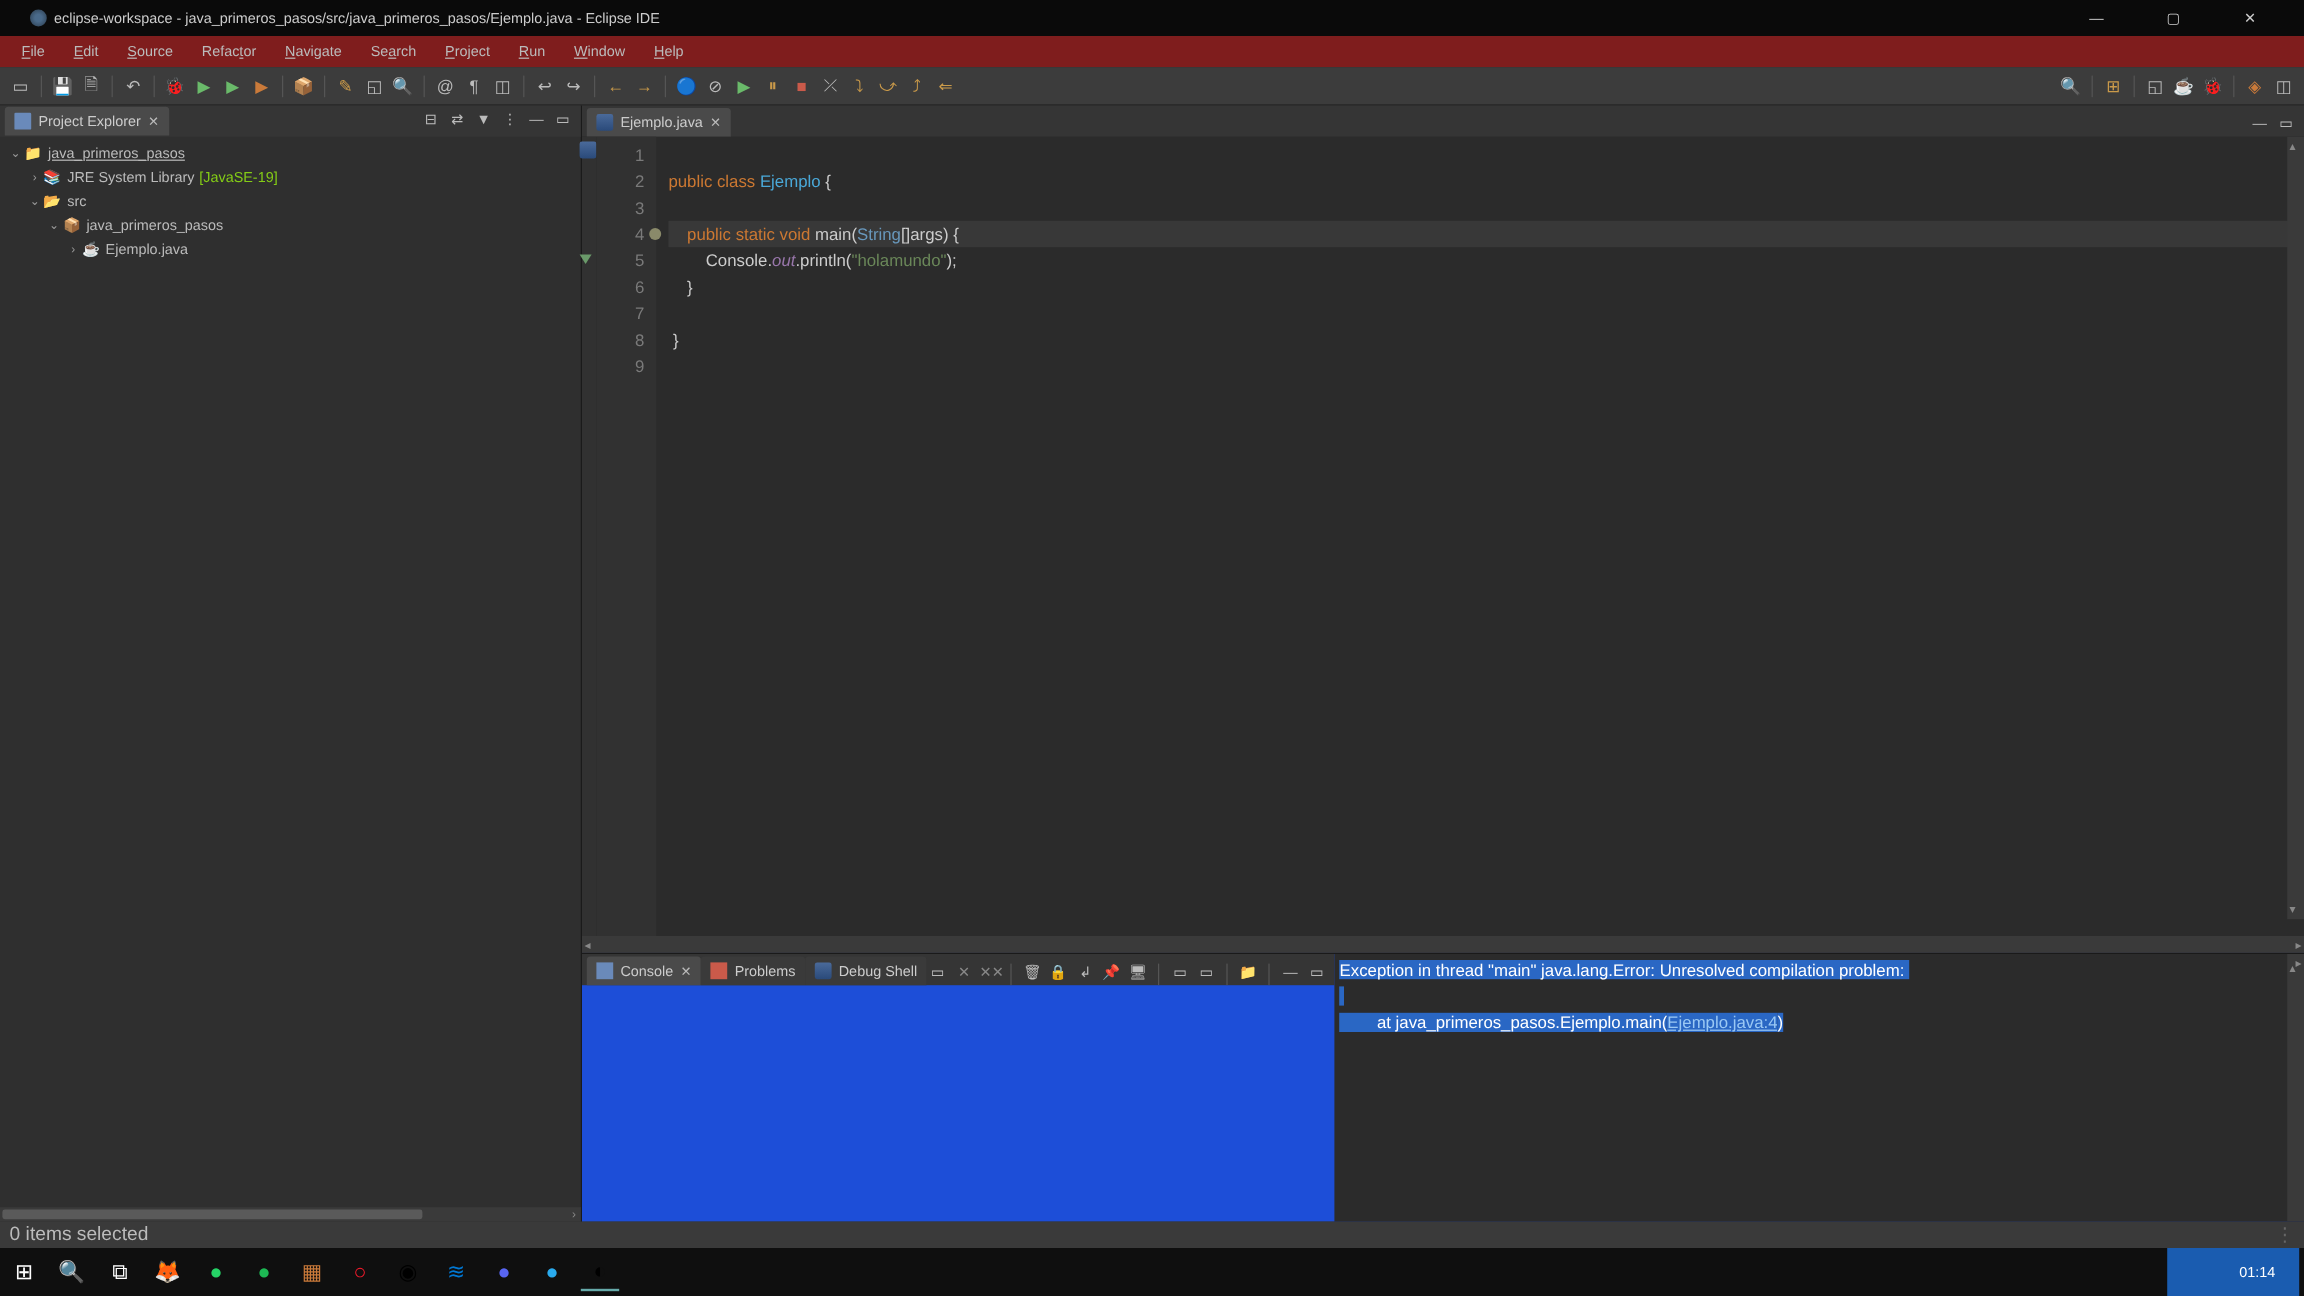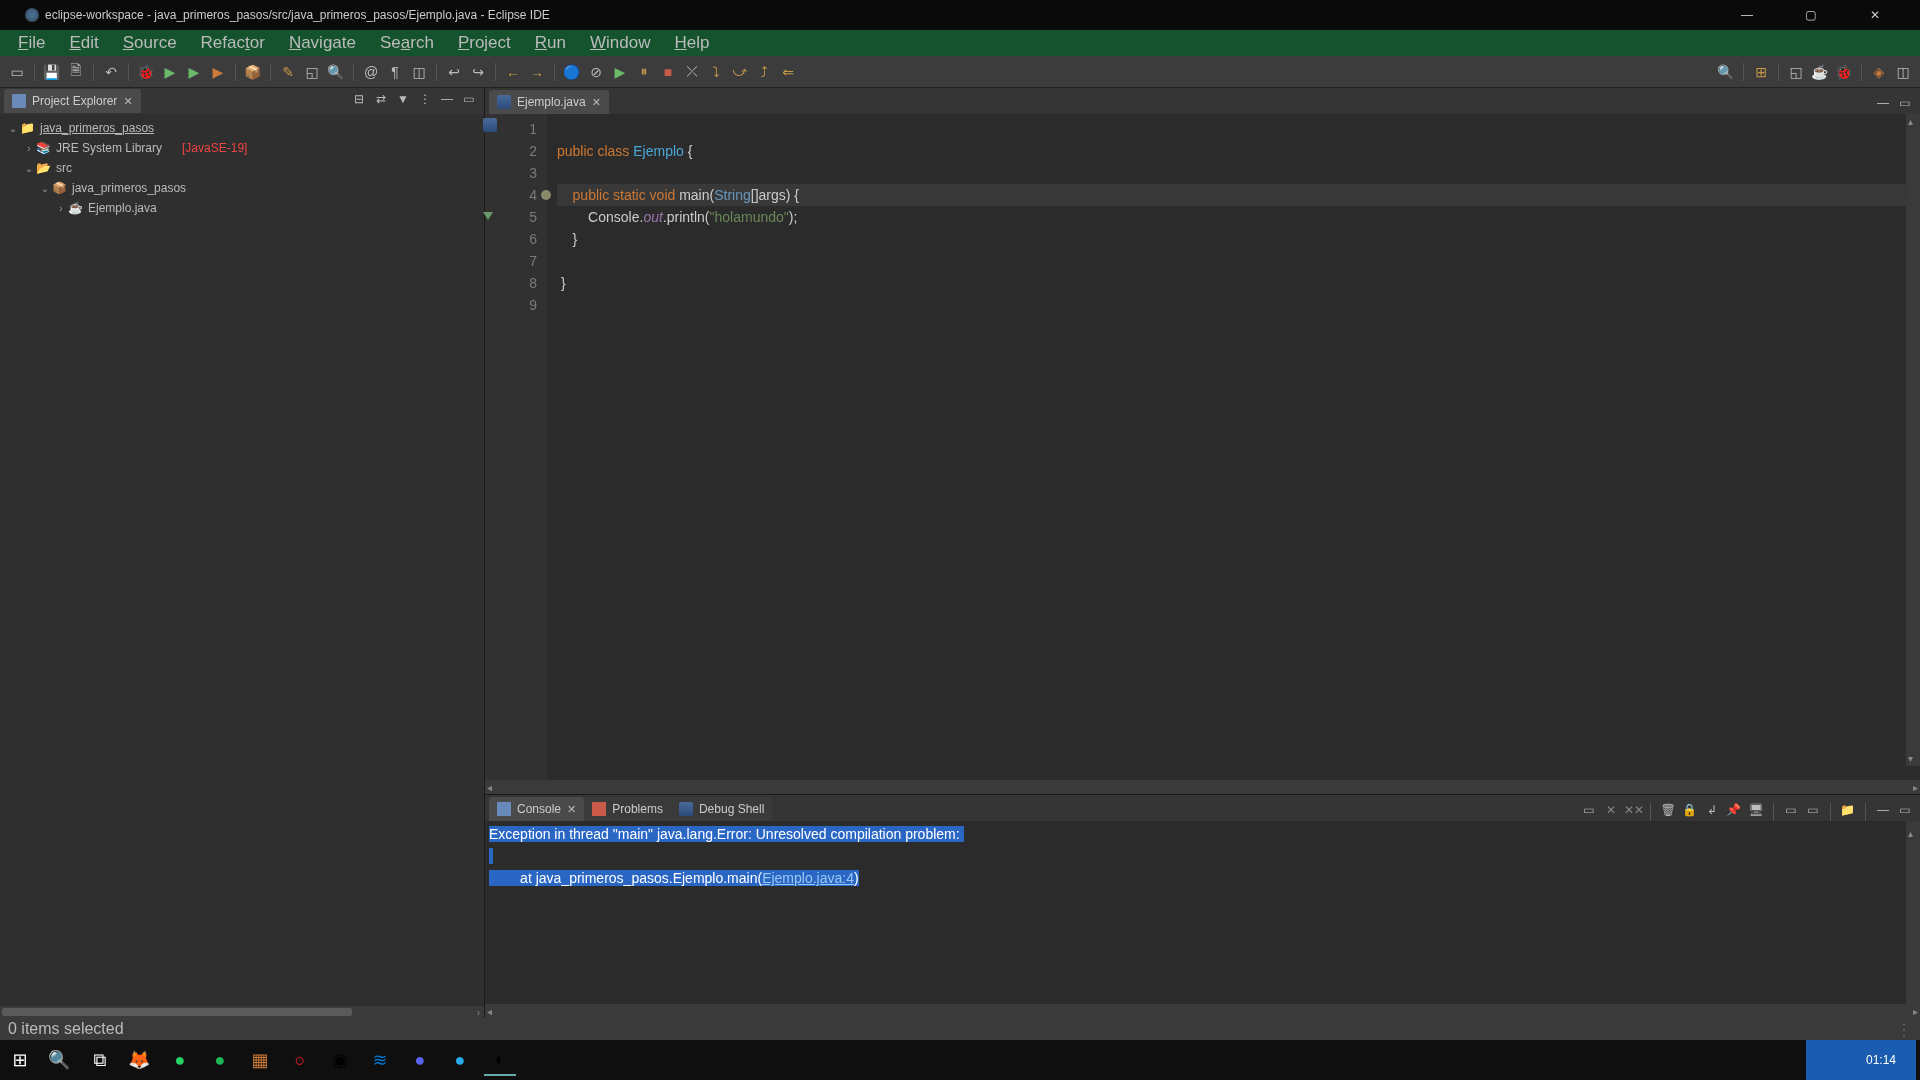--- a/index.html
+++ b/index.html
@@ -2,42 +2,42 @@
 <html><head>
 <meta charset="utf-8">
 <style>
 * { margin: 0; padding: 0; box-sizing: border-box; font-family: 'Segoe UI', Arial, sans-serif; }
 body { width: 1920px; height: 1080px; background: #2b2b2b; overflow: hidden; display: flex; flex-direction: column; }
 .titlebar { height: 30px; background: #0a0a0a; display: flex; align-items: center; color: #ccc; font-size: 12px; padding: 0 25px; }
 .titlebar-icon { width: 14px; height: 14px; margin-right: 6px; background: radial-gradient(circle, #4a6a8a 30%, #2a3a4a 100%); border-radius: 50%; }
 .titlebar-title { flex: 1; }
 .titlebar-btns { display: flex; gap: 24px; }
 .titlebar-btn { width: 40px; text-align: center; cursor: pointer; }
-.menubar { height: 26px; background: #14532d; display: flex; align-items: center; padding: 0 8px; gap: 4px; font-size: 17px; color: #bbb; }
+.menubar { height: 26px; background: #7f1d1d; display: flex; align-items: center; padding: 0 8px; gap: 4px; font-size: 12px; color: #bbb; }
 .menu-item { padding: 4px 10px; cursor: pointer; }
 .menu-item u { text-decoration: underline; }
 .toolbar { height: 32px; background: #3c3c3c; border-bottom: 1px solid #222; display: flex; align-items: center; padding: 0 6px; gap: 2px; }
 .tool-btn { width: 22px; height: 22px; display: flex; align-items: center; justify-content: center; cursor: pointer; color: #bbb; font-size: 14px; border-radius: 2px; }
 .tool-sep { width: 1px; height: 18px; background: #555; margin: 0 4px; }
 .tool-spacer { flex:1; }
 .main { flex: 1; display: flex; min-height: 0; }
 .sidebar { width: 485px; display: flex; flex-direction: column; background: #2f2f2f; border-right: 1px solid #1a1a1a; }
 .tabrow { height: 26px; display: flex; align-items: center; background: #353535; padding-left: 4px;}
 .tab { height: 24px; background: #424242; color: #ccc; font-size: 12px; padding: 4px 8px; display: flex; align-items: center; gap: 6px; border-top-left-radius: 3px; border-top-right-radius: 3px; }
 .tab.active { background: #4a4a4a; }
 .tab-icon { width: 14px; height: 14px; display:inline-block; }
 .tab-close { color: #bbb; font-size: 11px; cursor: pointer; }
 .tab-tools { margin-left: auto; display: flex; gap: 4px; padding-right: 6px; align-items: center; }
 .tab-tool { width: 18px; height: 18px; color: #bbb; font-size: 12px; text-align: center; cursor: pointer; }
 .tree { flex: 1; padding: 4px 2px; font-size: 12px; color: #bbb; overflow-y: auto; overflow-x: auto; }
 .tree-node { display: flex; align-items: center; height: 20px; padding-left: 0; cursor: pointer; white-space: nowrap; }
 .tree-toggle { width: 14px; text-align: center; color: #999; font-size: 10px; }
 .tree-icon { width: 16px; margin-right: 4px; text-align: center; }
 .tree-label { }
-.tree-sublabel { color: #ef4444; margin-left: 20px; }
+.tree-sublabel { color: #84cc16; margin-left: 4px; }
 .sidebar-hscroll { height: 12px; background: #3a3a3a; display: flex; align-items: center; }
 .sidebar-hscroll-thumb { height: 8px; width: 350px; background: #5a5a5a; margin-left: 2px; border-radius: 2px; }
 .editor-area { flex: 1; display: flex; flex-direction: column; }
 .editor-top { flex: 1; display: flex; flex-direction: column; min-height: 0; }
 .editor-tabrow { height: 26px; background: #353535; display: flex; align-items: flex-end; padding-left: 4px; }
 .editor-tools { margin-left: auto; display: flex; gap: 4px; padding-right: 6px; align-items: center; }
 .editor-body { flex: 1; display: flex; background: #2b2b2b; font-family: Consolas, monospace; font-size: 14px; position: relative; }
 .gutter { width: 50px; background: #313131; color: #7a7a7a; text-align: right; padding-right: 10px; line-height: 22px; padding-top: 4px; user-select: none; position:relative; }
 .gutter-line { height: 22px; }
 .code { flex: 1; padding: 4px 0 0 10px; color: #ccc; line-height: 22px; overflow: auto; }
@@ -50,21 +50,21 @@
 .code-line.hl { background: #383838; }
 .editor-hscroll { height: 14px; background: #3a3a3a; position:relative; }
 .hscroll-left { position:absolute; left:2px; top:2px; color:#888; font-size:10px; }
 .hscroll-right { position:absolute; right:2px; top:2px; color:#888; font-size:10px; }
 .editor-vscroll { width: 14px; background: #3a3a3a; position:absolute; right:0; top:0; bottom:14px; }
 .vscroll-up { position:absolute; top:2px; left:2px; color:#888; font-size:10px;}
 .vscroll-down { position:absolute; bottom:2px; left:2px; color:#888; font-size:10px;}
 .marker { position: absolute; left: 0; width: 10px; height: 10px; }
 .marker.m4 { top: calc(4px + 22px*3 + 6px); background: #8a8a6a; border-radius: 50%; left: 44px; }
 .marker.m5 { top: calc(4px + 22px*4 + 6px); width: 0; height: 0; border-left: 5px solid transparent; border-right: 5px solid transparent; border-top: 8px solid #6a9a6a; left: -2px; }
-.console-area { height: 224px; border-top: 1px solid #1a1a1a; display: flex; flex-direction: column; background: #1d4ed8; }
+.console-area { height: 224px; border-top: 1px solid #1a1a1a; display: flex; flex-direction: row; background: #1d4ed8; }
 .console-tabrow { height: 26px; display: flex; align-items: flex-end; background: #353535; padding-left: 4px; }
 .console-tools { margin-left:auto; display:flex; gap:4px; padding-right:6px; align-items:center; }
 .console-status { height: 18px; font-size: 11px; color: #9a9a9a; padding: 0 6px; background: #353535; }
 .console-body { flex: 1; background: #2b2b2b; font-family: Consolas, monospace; font-size: 14px; color: #ccc; line-height: 22px; padding: 2px 4px; overflow: auto; position:relative; }
 .console-sel { background: #2a67c4; color: #fff; white-space: pre;}
 .console-link { text-decoration: underline; color: #9ac8f4; }
 .console-hscroll { height: 14px; background: #3a3a3a; position:relative;}
 .statusbar { height: 22px; background: #3a3a3a; color: #bbb; font-size: 16px; display: flex; align-items: center; padding: 0 8px; }
 .taskbar { height: 40px; background: #0f0f0f; display: flex; align-items: center; padding: 0 4px; gap: 8px; }
 .task-icon { width: 32px; height: 32px; display: flex; align-items: center; justify-content: center; font-size: 18px; cursor: pointer; border-radius: 0; }

